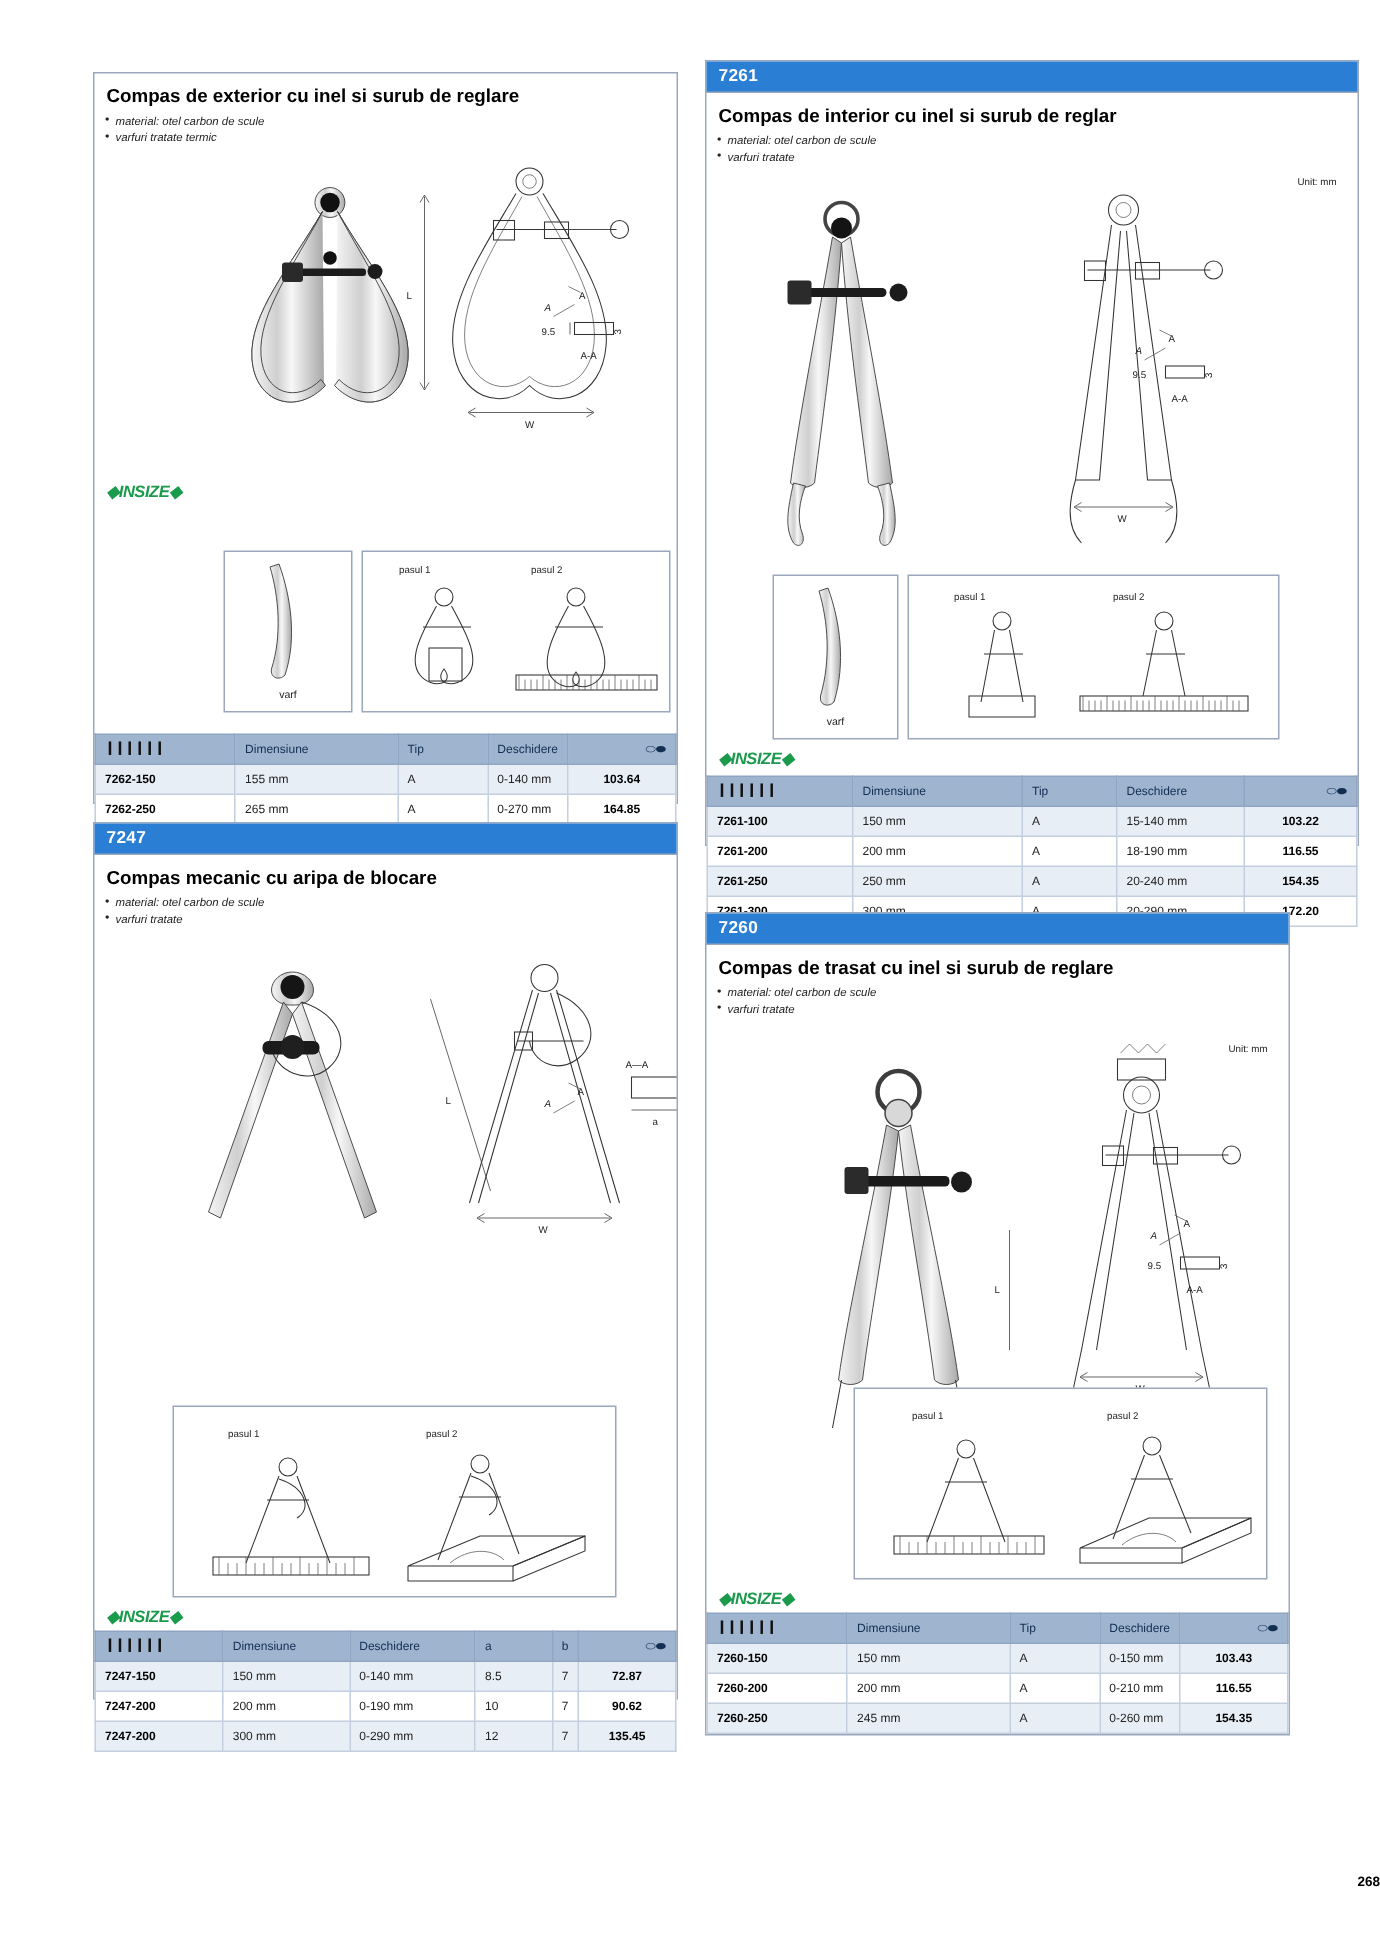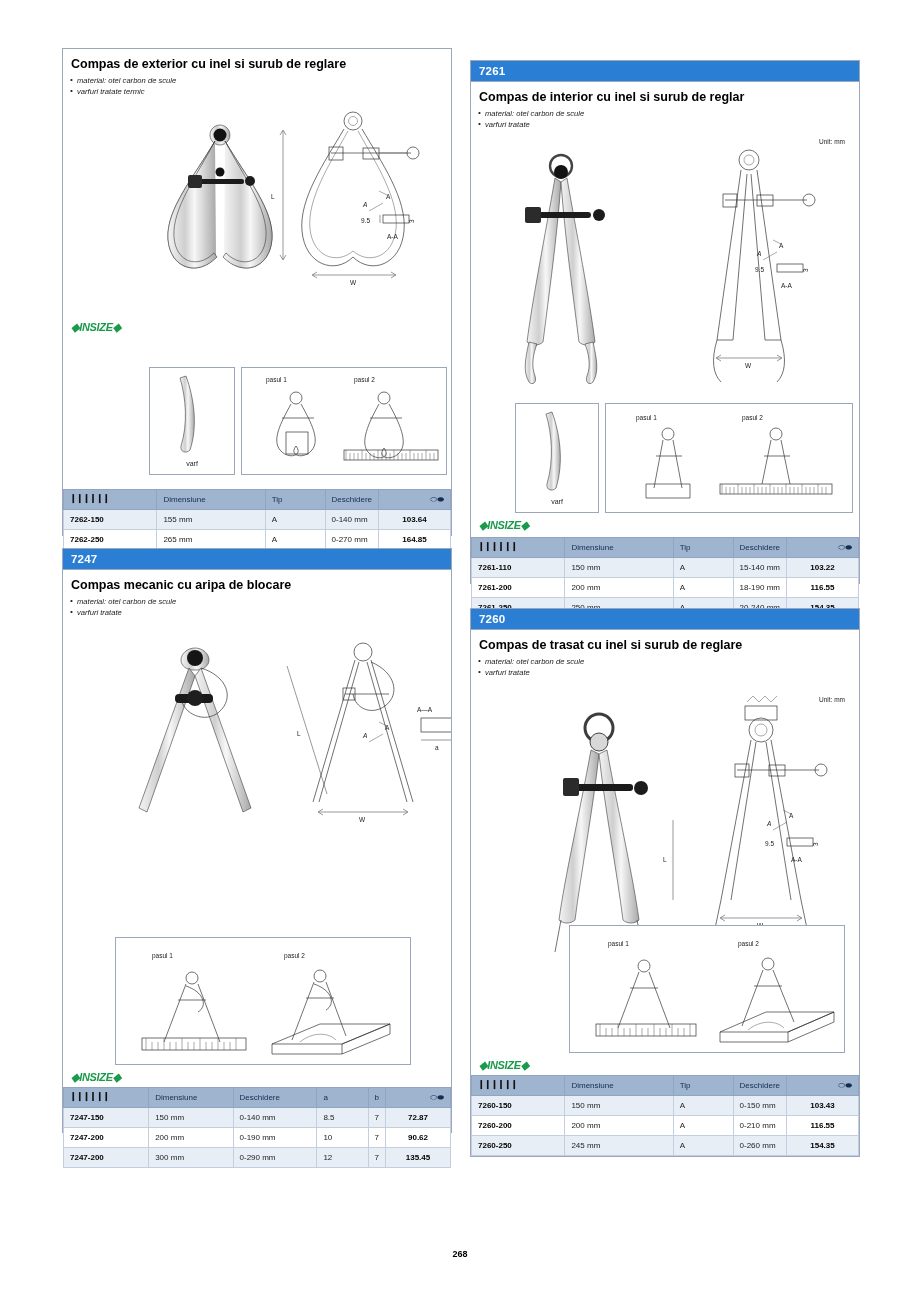--- a/index.html
+++ b/index.html
@@ -39,21 +39,21 @@
   table th{background:#9fb4cf;color:#122e52;font-weight:normal;font-size:8px;text-align:left;
       padding:3px 6px;border:1px solid #8fa5c2;height:13px;}
   table td{padding:3px 6px;border:1px solid #c3cede;height:13px;color:#222;}
   tbody tr:nth-child(odd) td{background:#e8eef6;}
   tbody tr:nth-child(even) td{background:#ffffff;}
   td.code{font-weight:bold;color:#000;}
   td.price{font-weight:bold;text-align:center;color:#000;}
   th.price-h{text-align:right;}
   .bc{letter-spacing:0px;font-family:"Liberation Mono",monospace;font-size:11px;line-height:8px;color:#111;}
 
-  .pageno{position:absolute;left:0;right:0;bottom:42px;text-align:center;font-size:9px;font-weight:bold;color:#000;}
+  .pageno{position:absolute;left:0;right:0;bottom:42px;text-align:right;font-size:9px;font-weight:bold;color:#000;}
 </style>
 </head>
 <body>
 
 <div class="page">
 
   <svg width="0" height="0" style="position:absolute">
     <defs>
       <linearGradient id="g-metal" x1="0" y1="0" x2="1" y2="0">
         <stop offset="0%" stop-color="#f4f4f4"></stop>
@@ -216,21 +216,21 @@
             <td>310 mm</td>
             <td>A</td>
             <td>0-320 mm</td>
             <td class="price">185.85</td>
           </tr>
         </tbody>
       </table>
     </div>
   </div>
 
-  <div class="block" style="left:470px;top:60px;width:390px;height:524px;">
+  <div class="block" style="left:470px;top:40px;width:436px;height:524px;">
     <div class="block-head">7261</div>
     <div class="block-title">Compas de interior cu inel si surub de reglar</div>
     <ul class="bullets">
       <li>material: otel carbon de scule</li>
       <li>varfuri tratate</li>
     </ul>
 
     <div class="art" style="height:290px">
       <div class="unit" style="right:14px;top:6px;">Unit: mm</div>
       <svg width="388" height="290" viewBox="0 0 388 290">
@@ -338,21 +338,21 @@
             <tr>
           <th style="width:84px"><span class="bc">❙❙❙❙❙❙</span></th>
           <th style="width:100px">Dimensiune</th>
           <th style="width:50px">Tip</th>
           <th>Deschidere</th>
           <th class="price-h" style="width:62px">⬭⬬</th>
         </tr>
           </thead>
         <tbody>
           <tr>
-            <td class="code">7261-110</td>
+            <td class="code">7261-100</td>
             <td>150 mm</td>
             <td>A</td>
             <td>15-140 mm</td>
             <td class="price">103.22</td>
           </tr>
           <tr>
             <td class="code">7261-200</td>
             <td>200 mm</td>
             <td>A</td>
             <td>18-190 mm</td>

